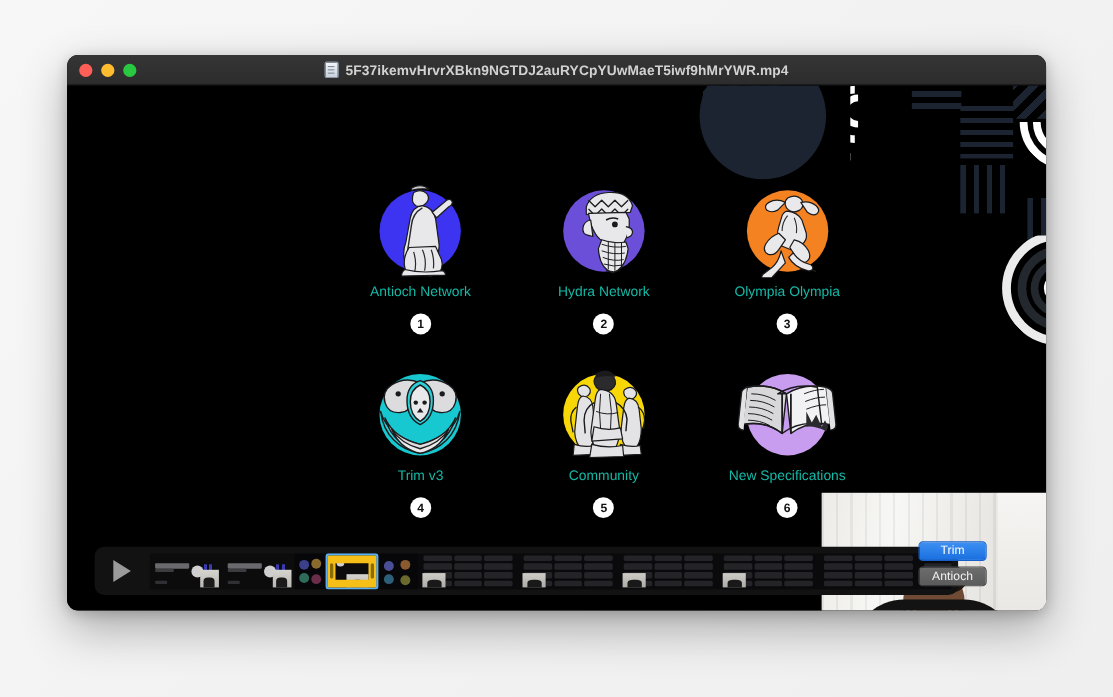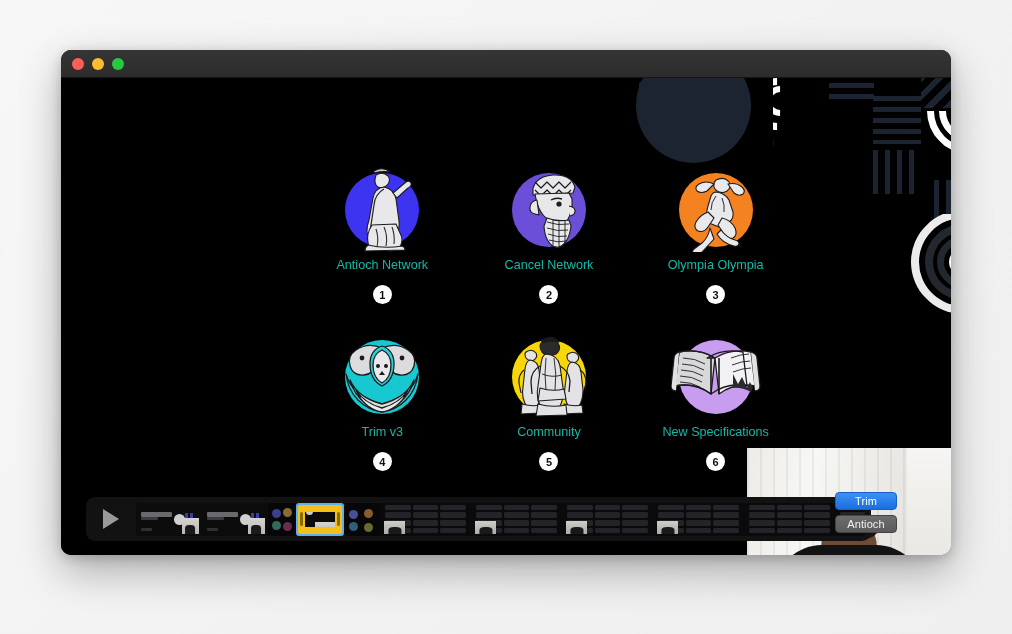--- a/index.html
+++ b/index.html
@@ -312,20 +312,24 @@
 
 <div id="page-root">
 
   <div class="window">
 
     <div class="titlebar">
       <div class="lights">
         <span class="light l-close"></span>
         <span class="light l-min"></span>
         <span class="light l-max"></span>
+      </div>
+      <div class="title-center">
+        <span class="doc-icon"></span>
+        <span class="title-text">5F37ikemvHrvrXBkn9NGTDJ2auRYCpYUwMaeT5iwf9hMrYWR.mp4</span>
       </div>
     </div>
 
     <div class="video-area">
 
       <div class="deco" style="left:575px;top:-30px;width:115px;height:115px;border-radius:50%;background:#1b2430;"></div>
       <div class="deco stripes-diag" style="left:578px;top:-18px;width:72px;height:52px;"></div>
 
       <div class="deco" style="left:712px;top:-8px;width:80px;height:80px;overflow:hidden;">
         <span class="arc" style="position:absolute;left:-38px;top:0;width:76px;height:76px;border-width:7px;border-left-color:#fff;border-top-color:#fff;transform:rotate(-45deg);display:block;"></span>
@@ -392,21 +396,21 @@
                   <path d="M34 52 q11 4 22 2"></path>
                     <path d="M34 58 q11 4 21 2"></path>
                   <path d="M35 64 q10 4 19 2"></path>
                     <path d="M36 70 q9 3 17 1"></path>
                   <path d="M38 76 q7 2 13 0"></path>
                   <path d="M40 49 v26 M46 50 v26 M52 50 v24"></path>
                 </g>
               </g>
             </svg>
           </div>
-          <div class="cell-label">Cancel Network</div>
+          <div class="cell-label">Hydra Network</div>
           <div class="badge">2</div>
         </div>
 
         <div class="cell">
           <div class="icon-wrap">
             <span class="blob" style="background:#f58220;"></span>
             <svg class="glyph" width="80" height="84" viewBox="0 0 80 84">
               <g fill="#e9e9eb" stroke="#1b1b1d" stroke-width="1.1" stroke-linejoin="round">
                 <path d="M40 12 q8-4 13 2 q3 5-2 9 q-7 4-12-2 q-3-5 1-9z"></path>
                 <path d="M52 16 q8-2 14 3 q4 4 1 7 q-4 3-9-1z"></path>

